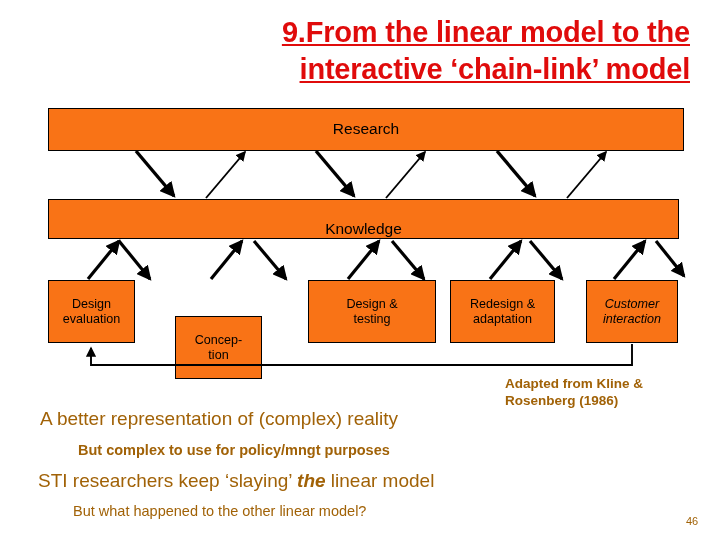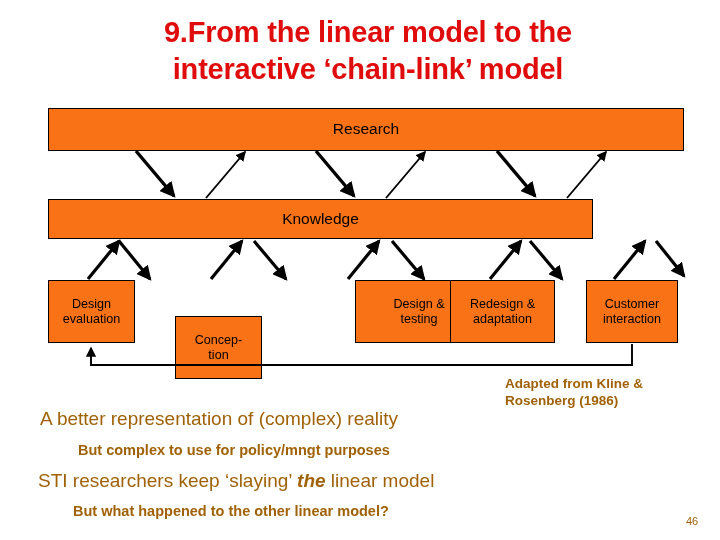--- a/index.html
+++ b/index.html
@@ -13,29 +13,30 @@
     height: 540px;
     background: #ffffff;
     overflow: hidden;
     font-family: "Liberation Sans", sans-serif;
     color: #000000;
   }
 
   
   #title {
     position: absolute;
-    left: 38px;
+    left: 30px;
     top: 14px;
     width: 660px;
-    text-align: center;
+    text-align: right;
     font-size: 29px;
     font-weight: bold;
     line-height: 1.28;
     color: #e00b0b;
     letter-spacing: -0.2px;
+    text-decoration: underline;
   }
 
   
   #diagram {
     position: absolute;
     left: 0;
     top: 0;
     width: 720px;
     height: 540px;
   }
@@ -51,27 +52,27 @@
     line-height: 1.18;
   }
   .band {
     font-size: 15.5px;
   }
   .proc {
     font-size: 12.6px;
     padding: 0 2px;
   }
   #box-research  { left: 48px;  top: 108px; width: 636px; height: 43px; }
-  #box-knowledge { left: 48px;  top: 199px; width: 545px; height: 40px; }
+  #box-knowledge { left: 48px;  top: 199px; width: 631px; height: 40px; align-items: flex-end; }
 
   #box-market    { left: 48px;  top: 280px; width: 87px;  height: 63px; }
   #box-conception{ left: 175px; top: 280px; width: 87px;  height: 63px; margin-top: 36px; }
-  #box-design    { left: 308px; top: 280px; width: 128px; height: 63px; margin-left: 47px; }
+  #box-design    { left: 308px; top: 280px; width: 128px; height: 63px; }
   #box-redesign  { left: 450px; top: 280px; width: 105px; height: 63px; }
-  #box-customer  { left: 586px; top: 280px; width: 92px;  height: 63px; }
+  #box-customer  { left: 586px; top: 280px; width: 92px;  height: 63px; font-style: italic; }
 
   #arrows {
     position: absolute;
     left: 0;
     top: 0;
     width: 720px;
     height: 540px;
     pointer-events: none;
   }
 
@@ -99,21 +100,21 @@
   #line-sti {
     left: 38px;
     top: 470px;
     font-size: 19px;
   }
   #line-sti .em { font-weight: bold; font-style: italic; }
   #line-what {
     left: 73px;
     top: 503px;
     font-size: 14.5px;
-    font-weight: bold;
+    font-weight: normal;
   }
   #page-number {
     left: 686px;
     top: 515px;
     font-size: 11px;
   }
 </style>
 </head>
 <body>
 

